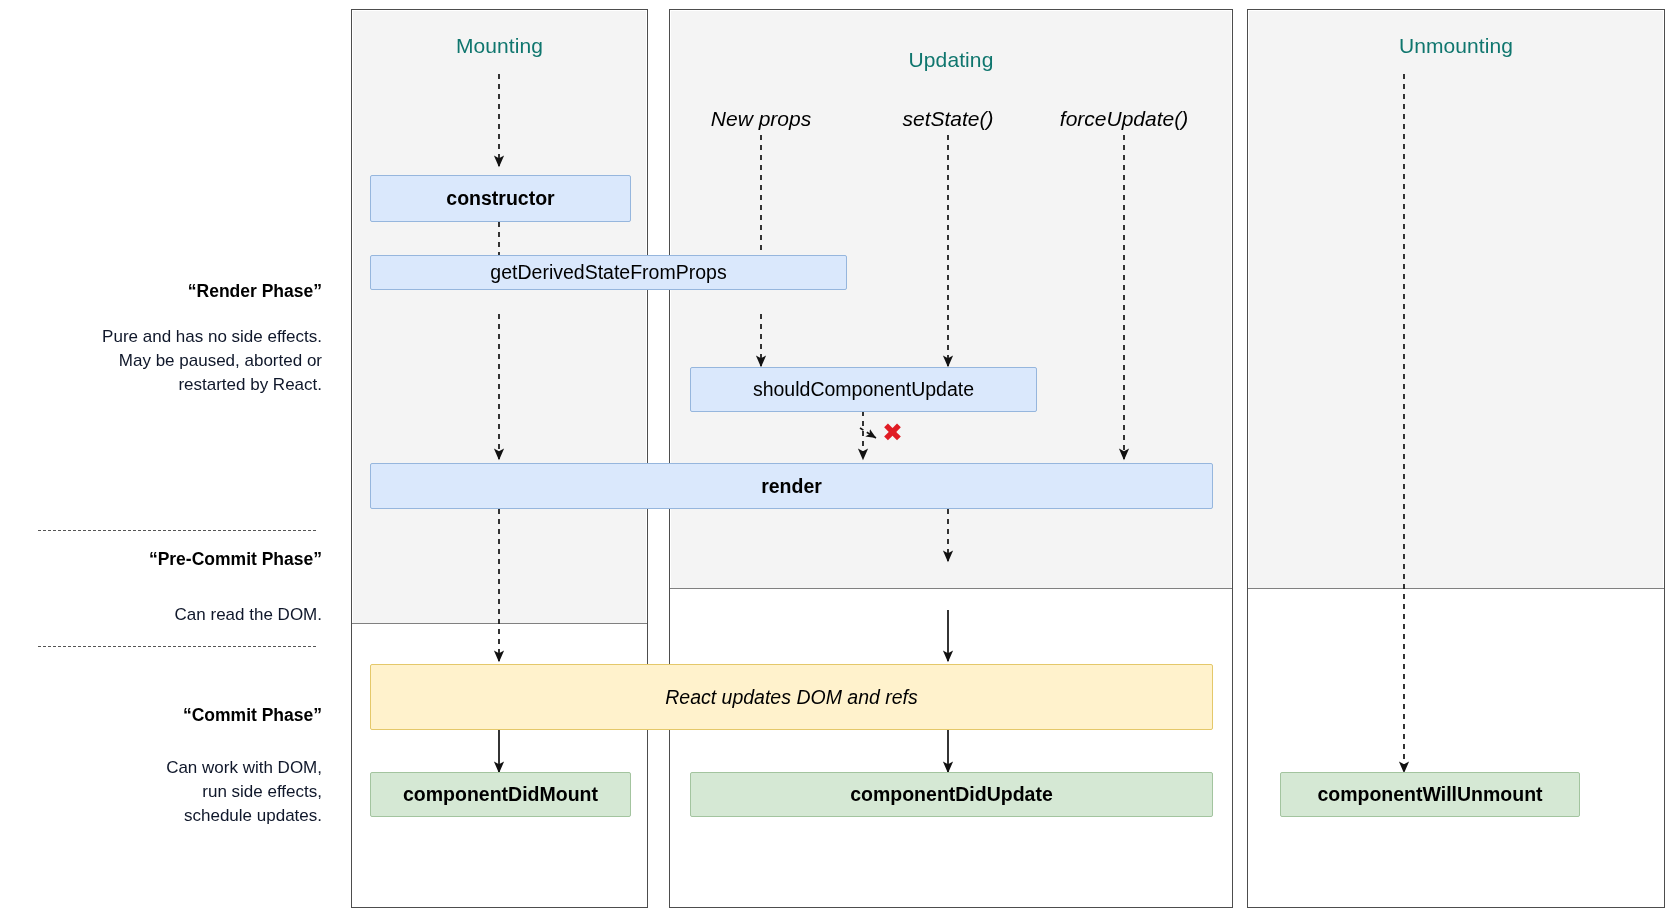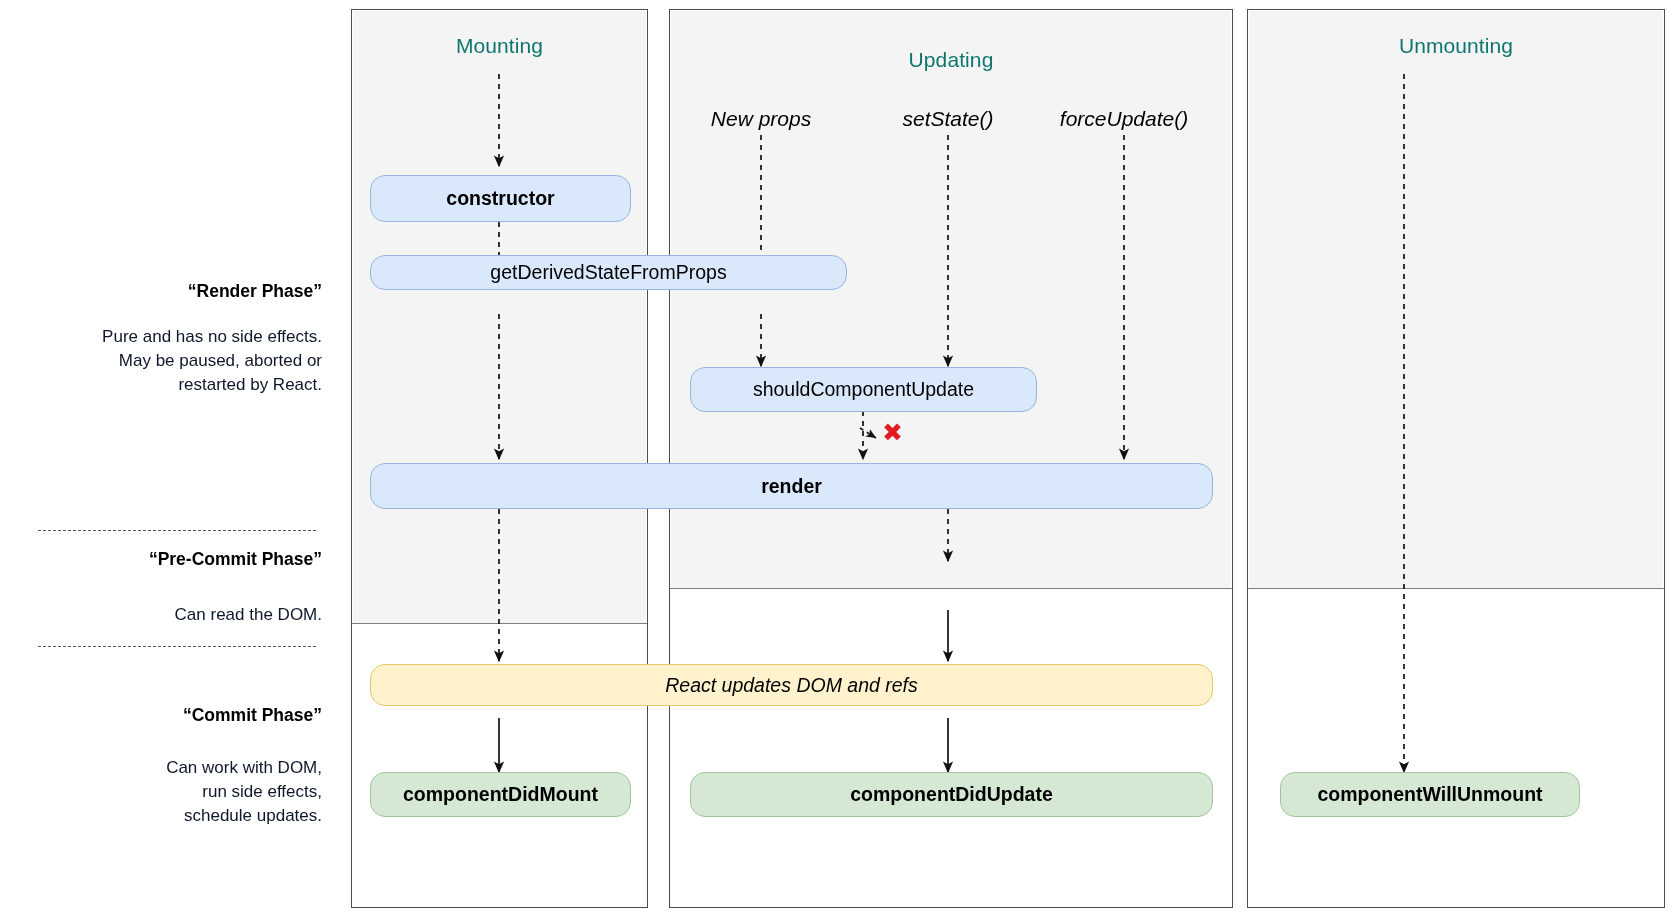--- a/index.html
+++ b/index.html
@@ -65,21 +65,21 @@
   .dotted-sep {
     position: absolute;
     border-top: 1.6px dashed #555;
     height: 0;
   }
 
   
   .node {
     position: absolute;
     box-sizing: border-box;
-    border-radius: 15px;
+    border-radius: 2px;
     display: flex;
     align-items: center;
     justify-content: center;
     font-size: 19.5px;
     color: #000;
     text-align: center;
   }
   .node.blue {
     background: #dae8fc;
     border: 1.3px solid #96b6dd;
@@ -207,21 +207,21 @@
 
   <div class="node blue bold" style="left:370px; top:175px; width:261px; height:47px;">constructor</div>
 
   <div class="node blue" style="left:370px; top:255px; width:477px; height:35px;">getDerivedStateFromProps</div>
 
   <div class="node blue" style="left:690px; top:367px; width:347px; height:45px;">shouldComponentUpdate</div>
 
   <div class="node blue bold" style="left:370px; top:463px; width:843px; height:46px;">render</div>
 
 
-  <div class="node yellow italic" style="left:370px; top:664px; width:843px; height:42px;">React updates DOM and refs</div>
+  <div class="node yellow italic" style="left:370px; top:664px; width:843px; height:66px;">React updates DOM and refs</div>
 
   <div class="node green bold" style="left:370px; top:772px; width:261px; height:45px;">componentDidMount</div>
 
   <div class="node green bold" style="left:690px; top:772px; width:523px; height:45px;">componentDidUpdate</div>
 
   <div class="node green bold" style="left:1280px; top:772px; width:300px; height:45px;">componentWillUnmount</div>
 
 </div>
 
 </body></html>

